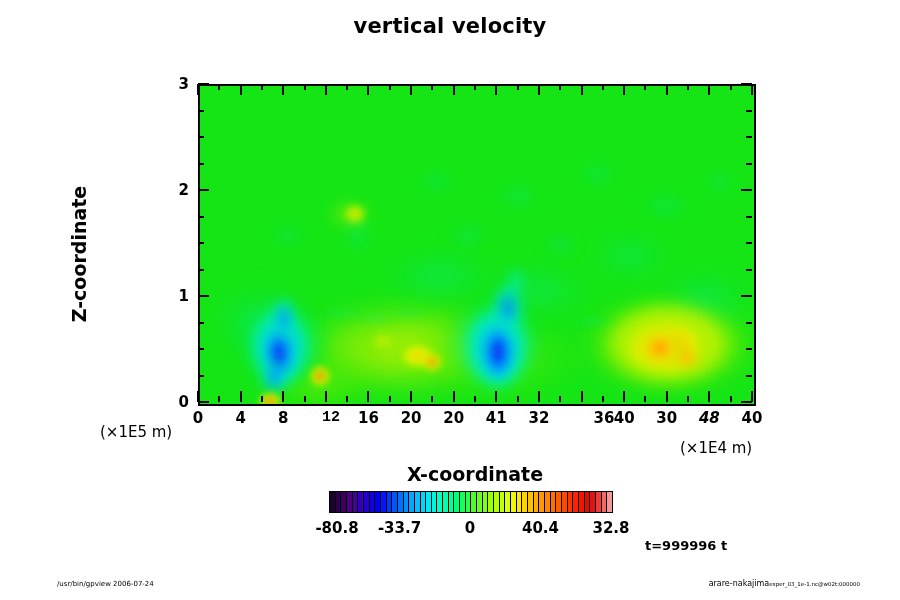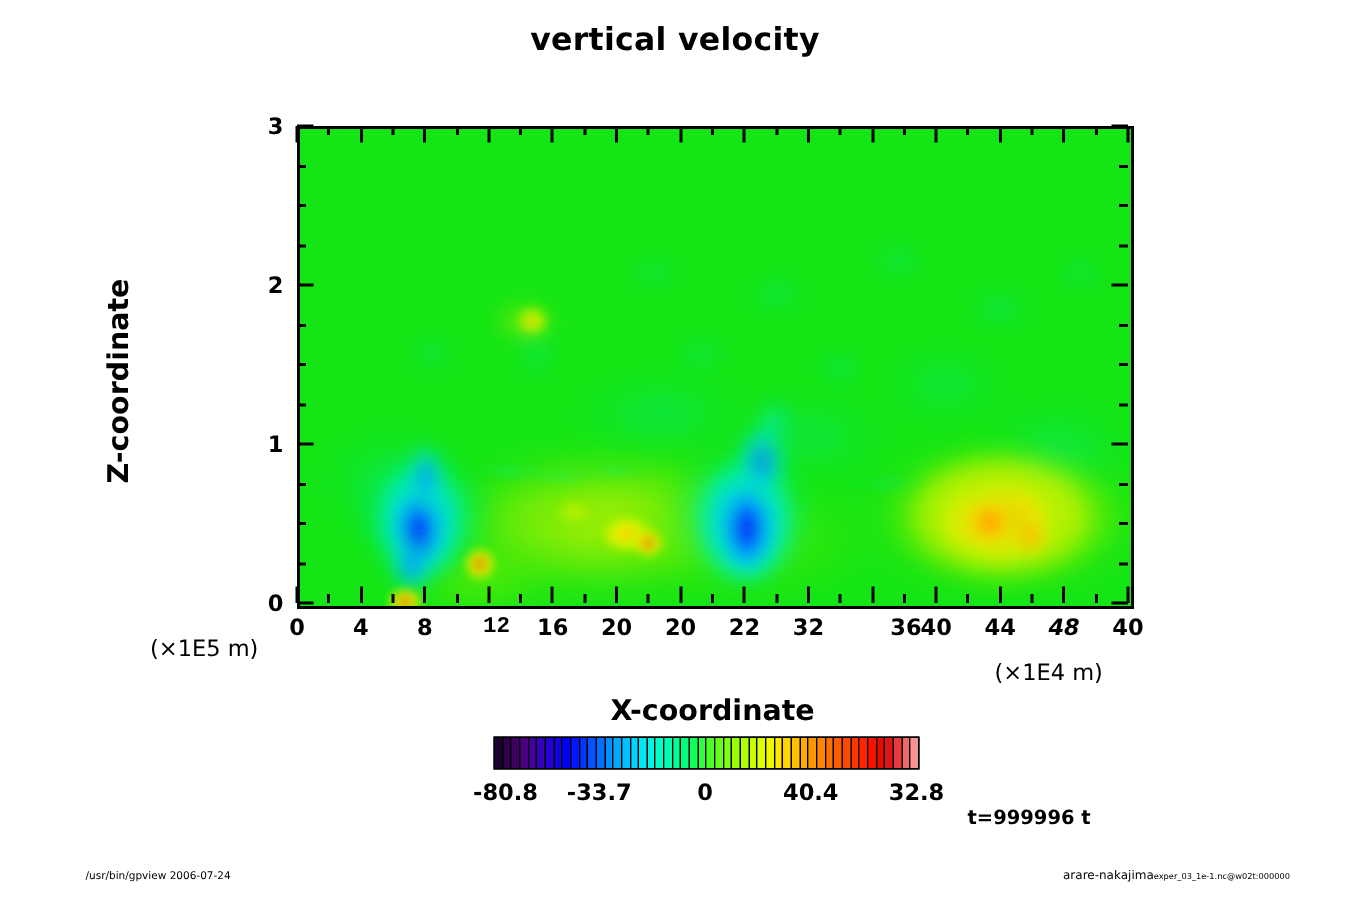--- a/index.html
+++ b/index.html
@@ -98,21 +98,21 @@
   }
 
   #y-unit {
     position: absolute;
     left: 100px;
     top: 423px;
     font-size: 15px;
   }
   #x-unit {
     position: absolute;
-    left: 663px;
+    left: 680px;
     top: 439px;
     font-size: 15px;
   }
 
   
   #colorbar-wrap {
     position: absolute;
     left: 329px;
     top: 491px;
     width: 282px;
@@ -381,25 +381,25 @@
   </div>
 
 <div id="axis-labels-layer">
     <div class="xlabel-val" style="left: 178px;">0</div>
     <div class="xlabel-val" style="left: 220.615px;">4</div>
     <div class="xlabel-val" style="left: 263.231px;">8</div>
     <div class="xlabel-val" style="left: 311px; font-family: Liberation Mono, monospace;">12</div>
     <div class="xlabel-val" style="left: 348.462px;">16</div>
     <div class="xlabel-val" style="left: 391.077px;">20</div>
     <div class="xlabel-val" style="left: 433.692px;">20</div>
-    <div class="xlabel-val" style="left: 476.308px;">22</div>
+    <div class="xlabel-val" style="left: 476.308px;">41</div>
     <div class="xlabel-val" style="left: 518.923px;">32</div>
     <div class="xlabel-val" style="left: 584px;">36</div>
     <div class="xlabel-val" style="left: 604.154px;">40</div>
-    <div class="xlabel-val" style="left: 646.769px;">44</div>
+    <div class="xlabel-val" style="left: 646.769px;">30</div>
     <div class="xlabel-val" style="left: 689.385px; font-style: italic;">48</div>
     <div class="xlabel-val" style="left: 732px;">40</div>
     <div class="ylabel-val" style="left: 163px; top: 393px;">0</div>
     <div class="ylabel-val" style="left: 163px; top: 287px;">1</div>
     <div class="ylabel-val" style="left: 163px; top: 181px;">2</div>
     <div class="ylabel-val" style="left: 163px; top: 75px;">3</div>
   </div>
 
 <div id="y-axis-title">Z-coordinate</div>
 <div id="x-axis-title">X-coordinate</div>

